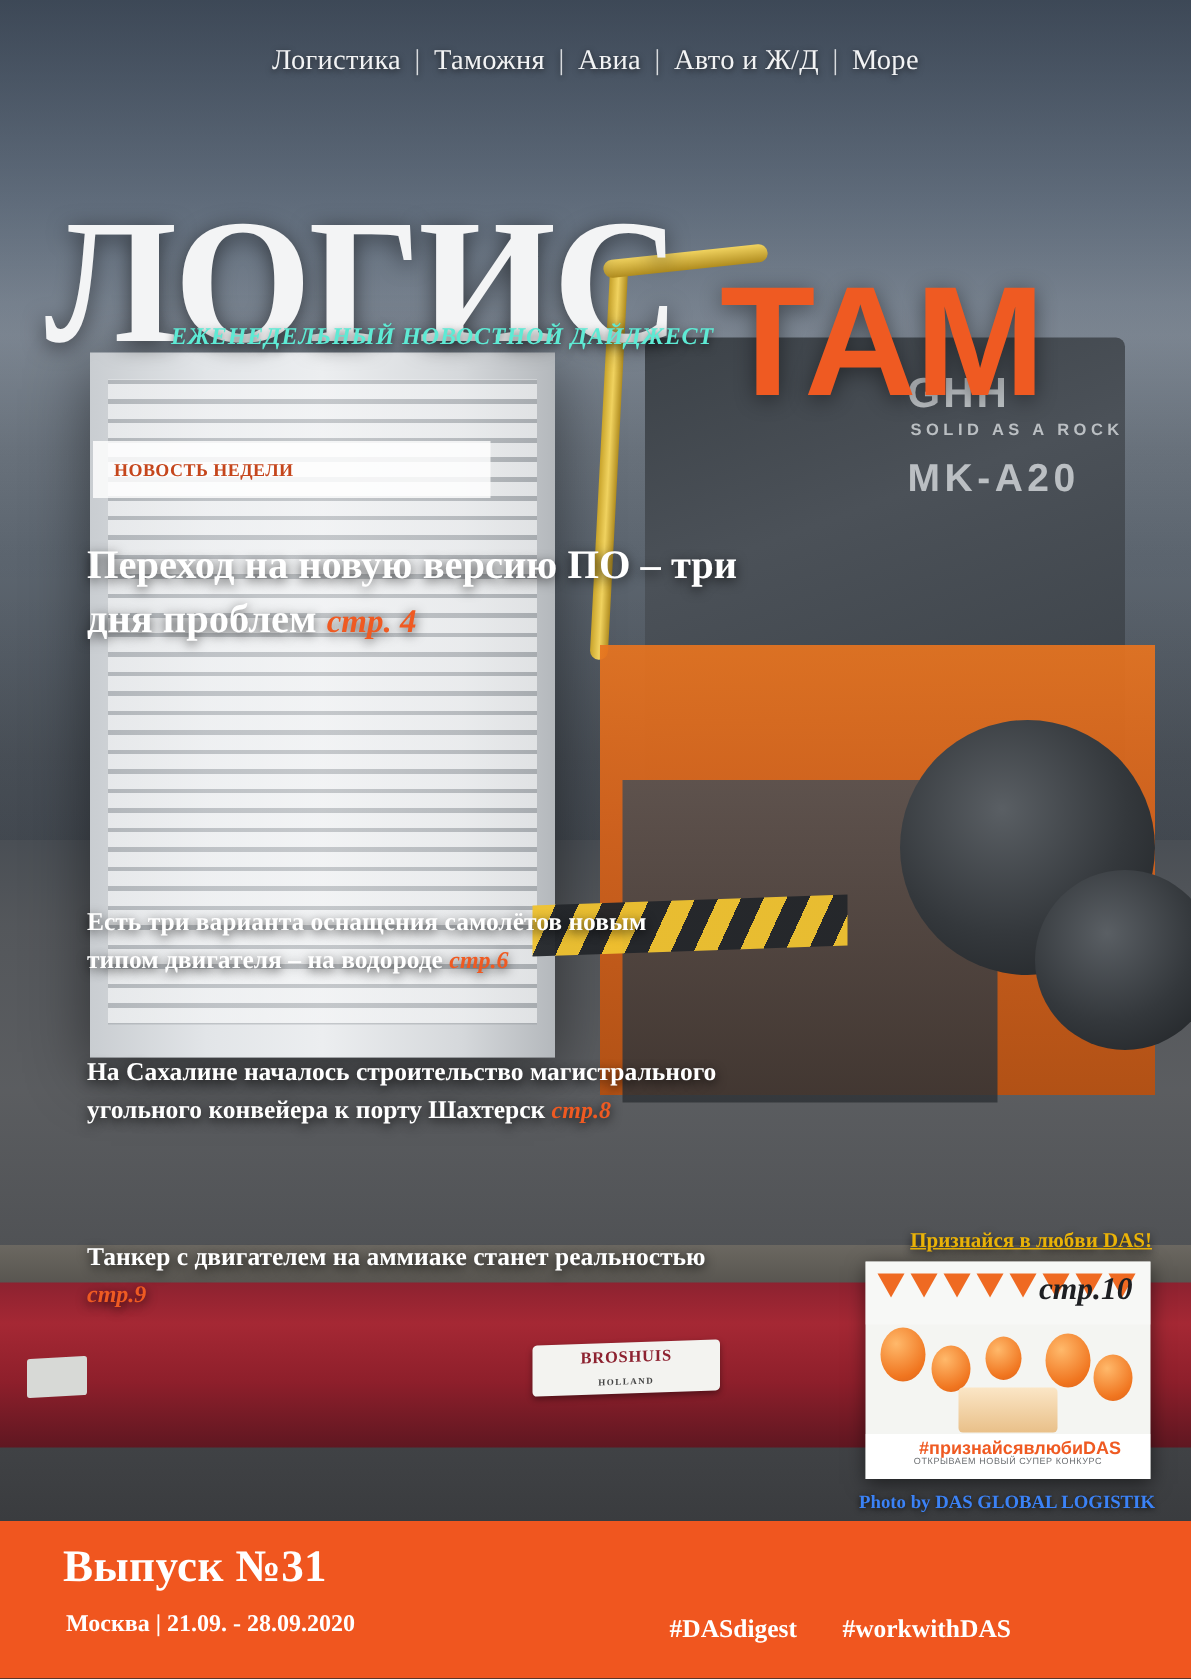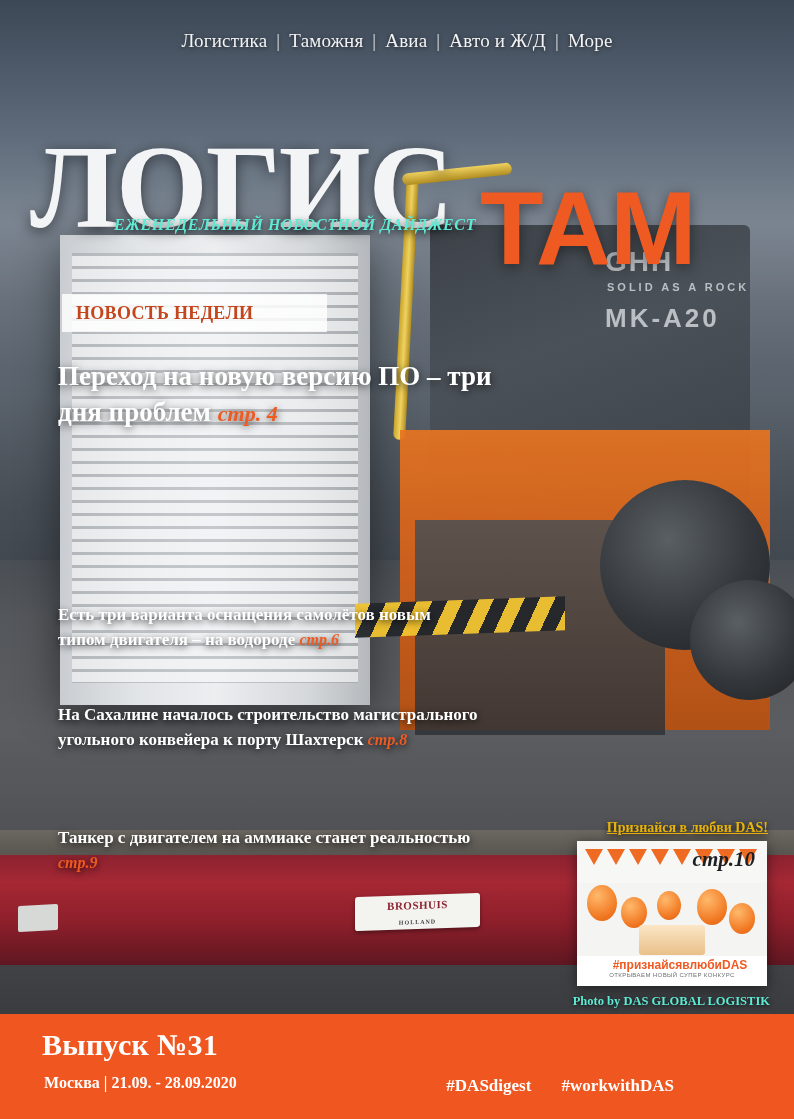--- a/index.html
+++ b/index.html
@@ -154,21 +154,21 @@
   }
 
   
   .badge{
     position:absolute;left:62px;top:294px;
     width:265px;height:38px;
     background:rgba(255,255,255,.82);
     display:flex;align-items:center;
   }
   .badge span{
-    font-weight:bold;font-size:18px;color:#c5461c;
+    font-weight:bold;font-size:12px;color:#c5461c;
     padding-left:14px;letter-spacing:.3px;
   }
 
   .headline{
     position:absolute;left:58px;top:358px;width:450px;
     color:#ffffff;font-weight:bold;font-size:27px;line-height:36px;
     text-shadow:0 2px 8px rgba(0,0,0,.7);
   }
   .headline .pg{
     color:#ef5a22;font-style:italic;font-weight:bold;font-size:22px;
@@ -231,21 +231,21 @@
     display:block;color:#6c6f72;font-size:6px;letter-spacing:.4px;
     font-family:"Liberation Sans",sans-serif;
   }
   .promo-page{
     position:absolute;right:12px;top:6px;
     color:#1d1f22;font-weight:bold;font-style:italic;font-size:21px;
     z-index:5;
   }
   .photo-credit{
     position:absolute;right:24px;top:994px;
-    color:#5eead4;font-weight:bold;font-size:12.5px;
+    color:#3b82f6;font-weight:bold;font-size:12.5px;
     text-shadow:0 1px 4px rgba(0,0,0,.8);
     font-family:"Liberation Serif",serif;
   }
 
   
   .footer{
     position:absolute;left:0;right:0;bottom:0;height:105px;
     background:#f0561f;
   }
   .issue{

